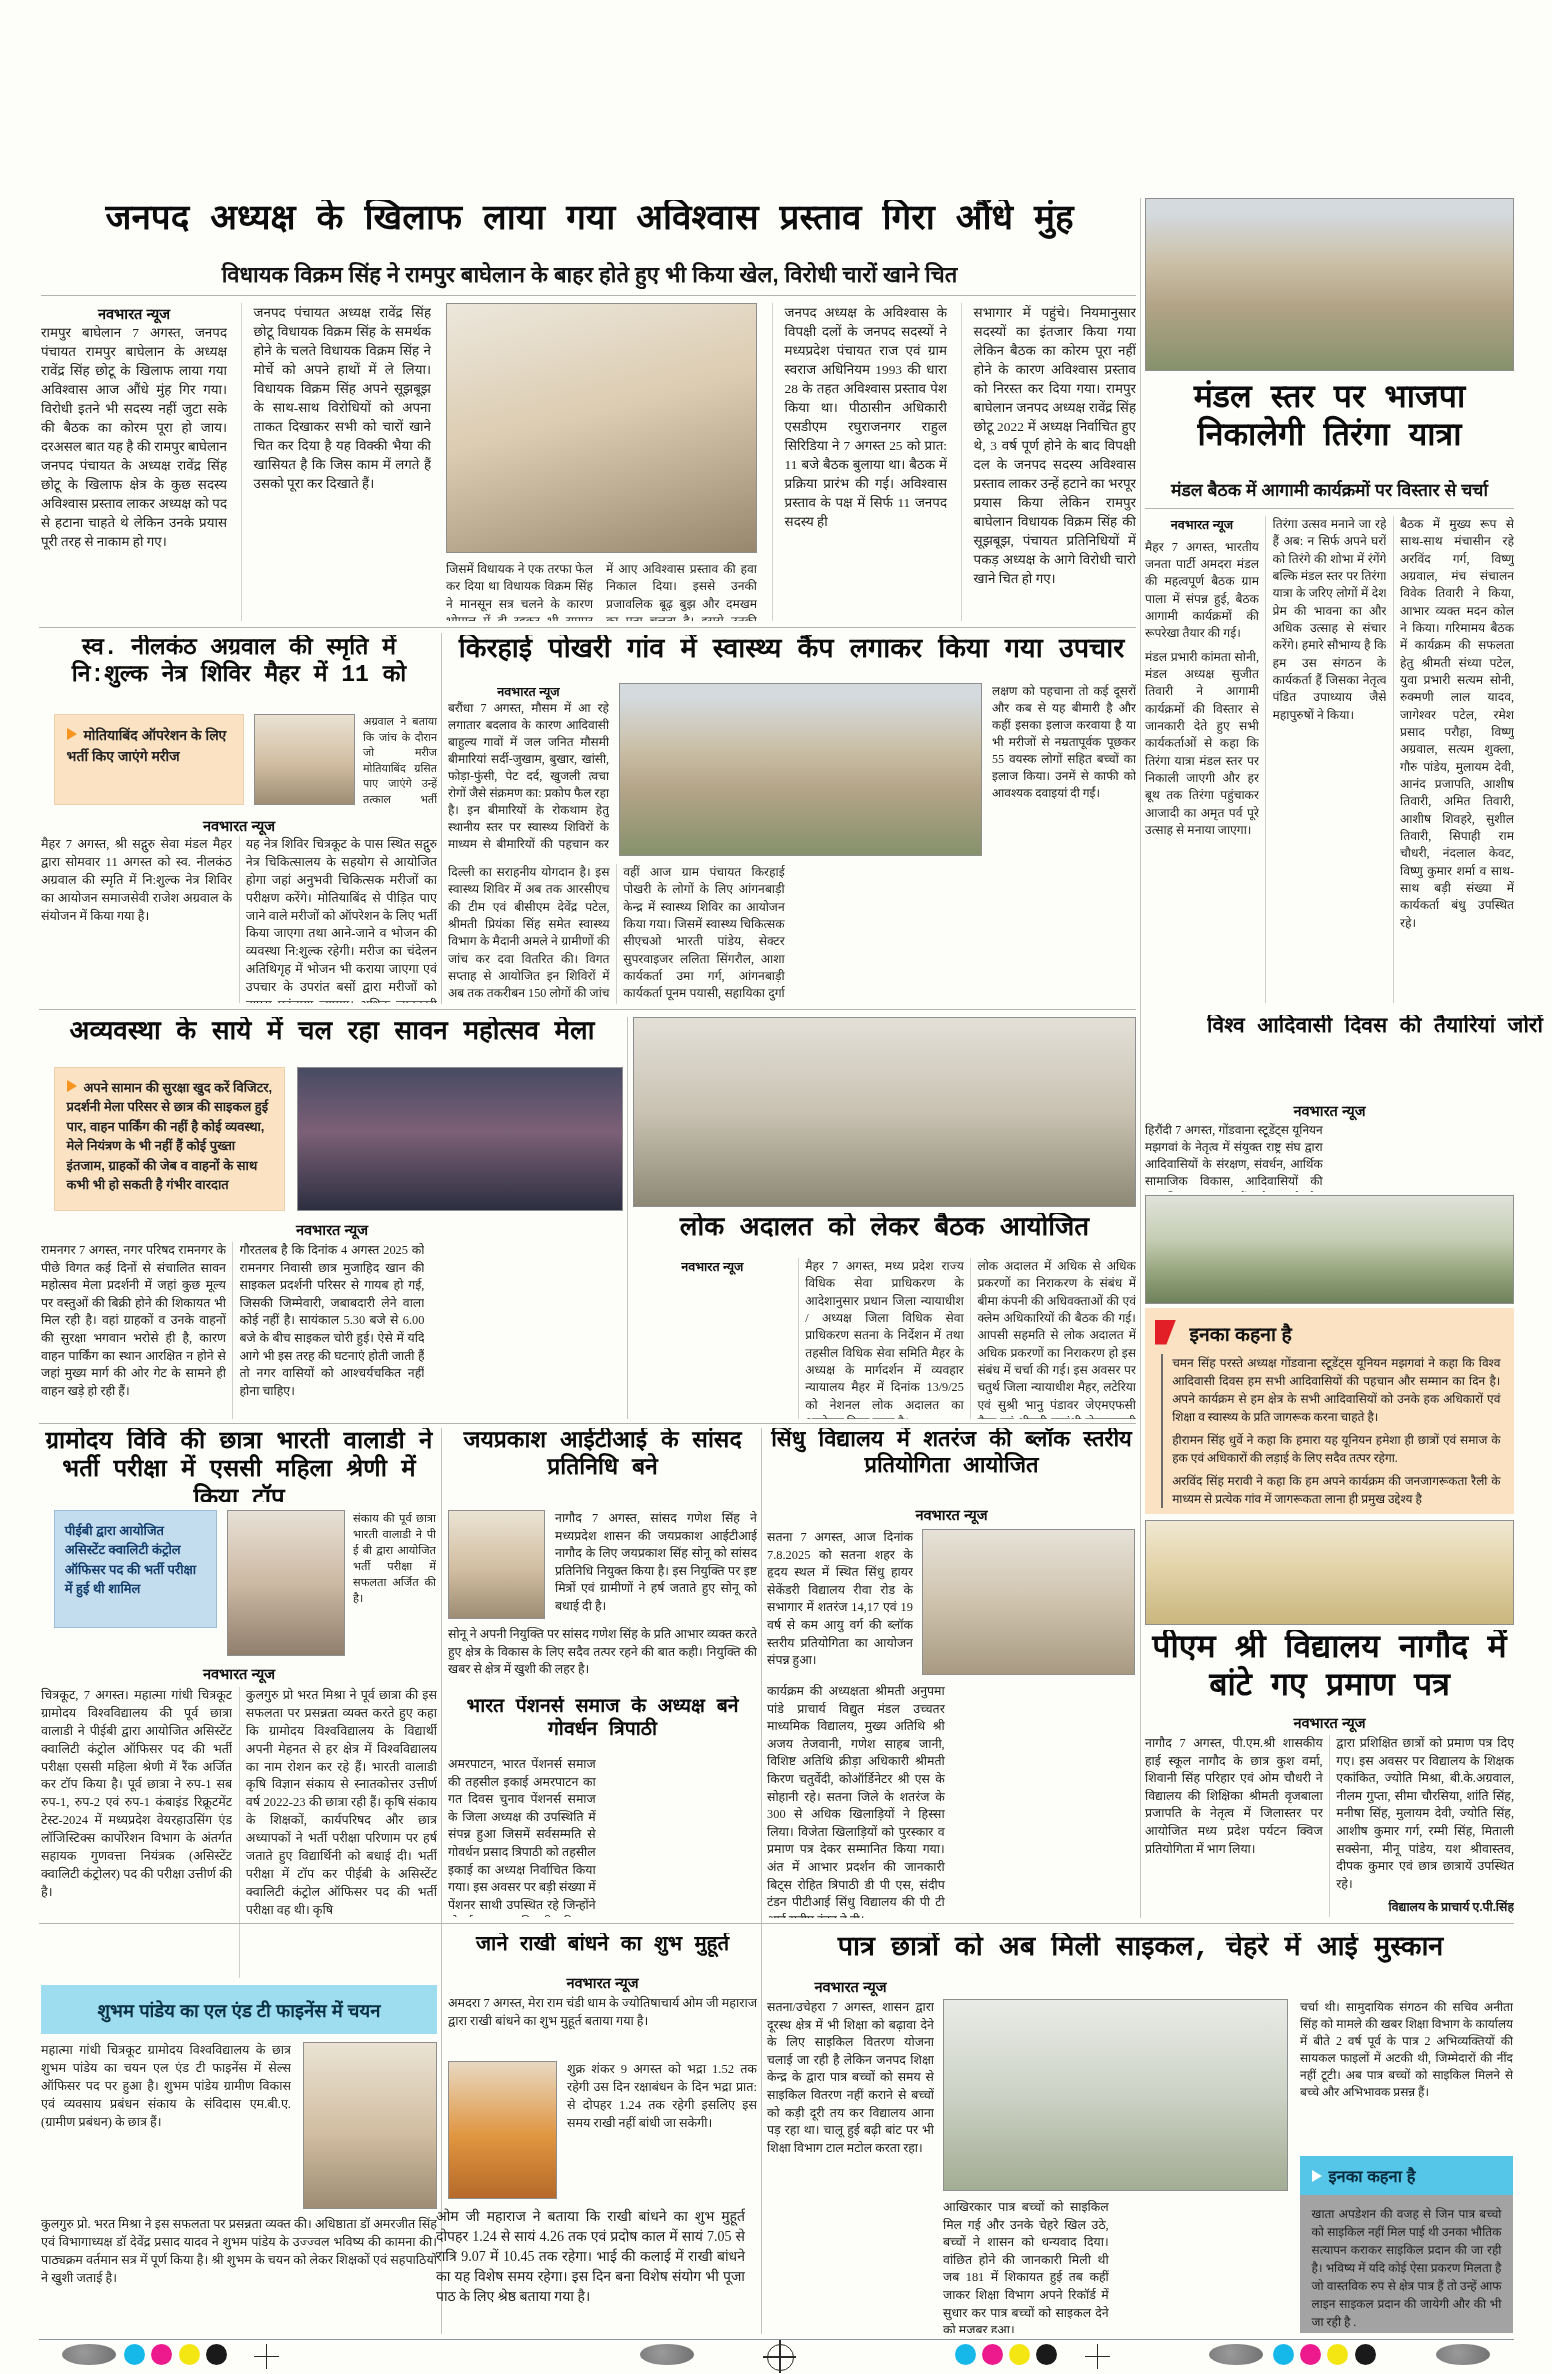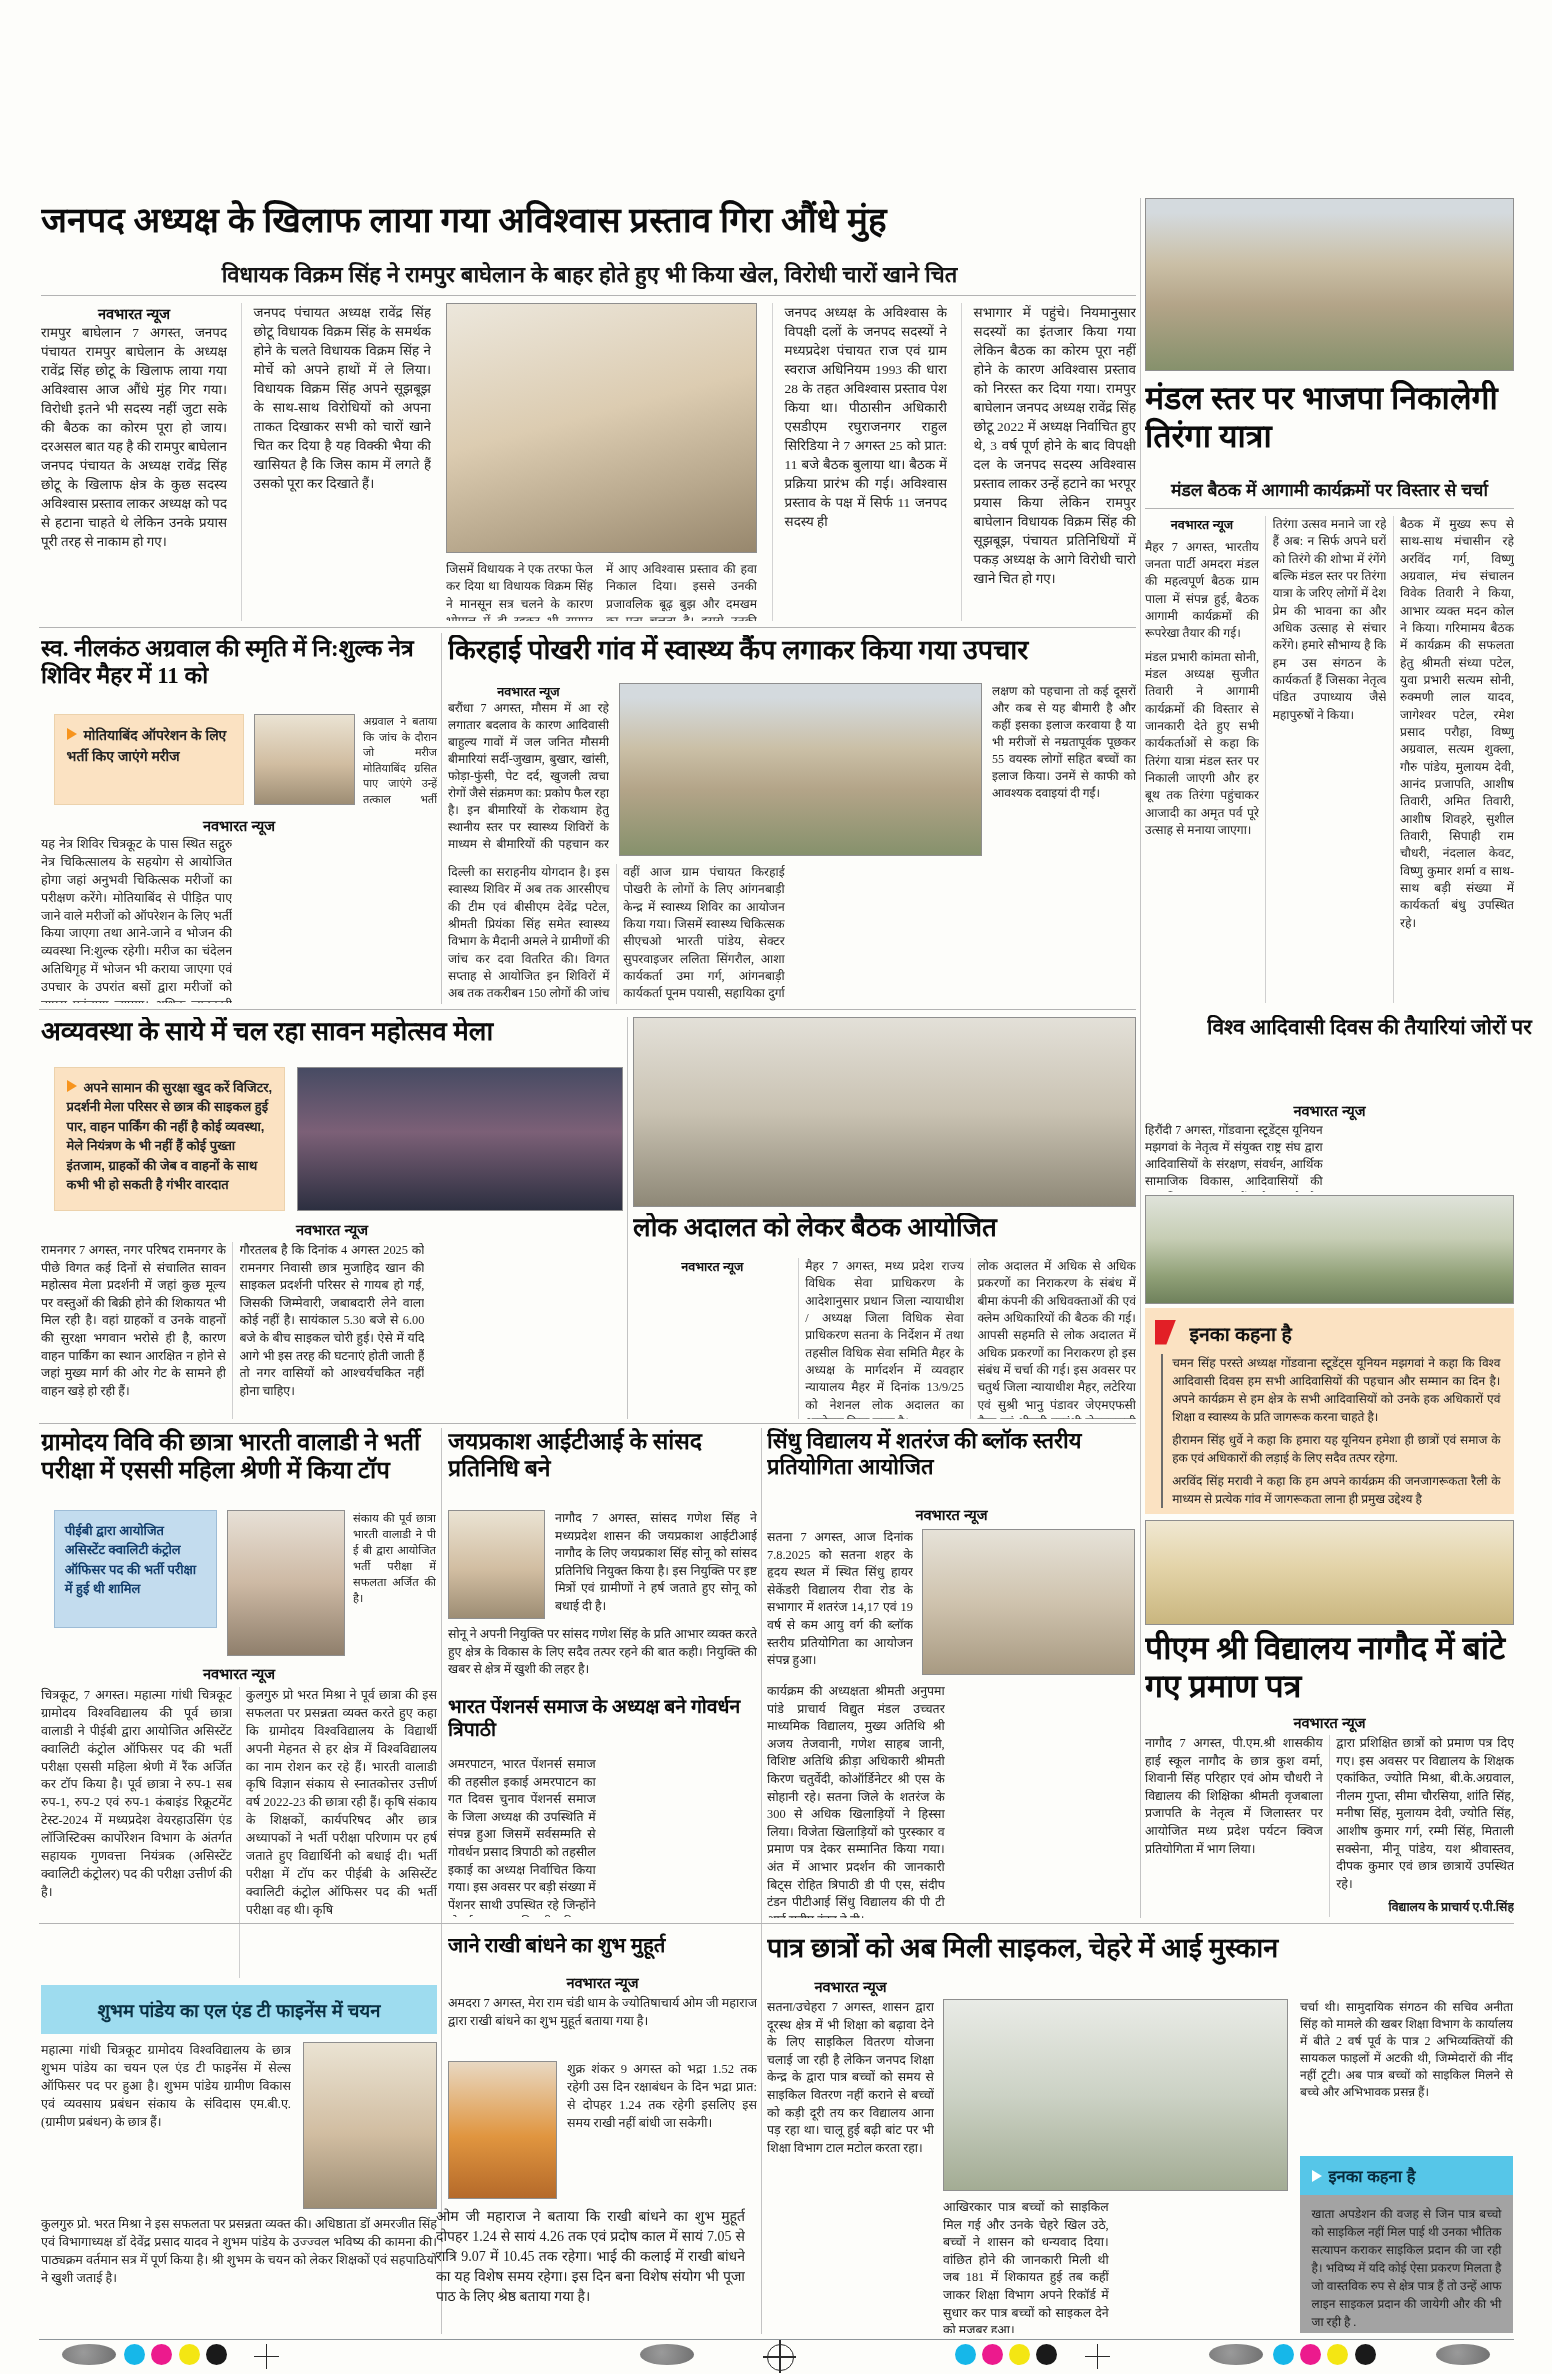--- a/index.html
+++ b/index.html
@@ -1,20 +1,20 @@
 <!DOCTYPE html>
 <html><head>
 <meta charset="utf-8">
 <style>
   *{margin:0;padding:0;box-sizing:border-box}
   html,body{background:#e9e9e9}
   .page{position:relative;width:1553px;height:2375px;background:#fdfdfa;margin:0 auto;
         overflow:hidden;font-family:"Liberation Serif",serif;color:#1d1d1d}
   .abs{position:absolute}
-  .hl{font-family:Liberation Serif, serif;font-weight:800;color:#0c0c0c;line-height:1.18;text-align:left;overflow:hidden}
+  .hl{font-family:Liberation Mono, monospace;font-weight:800;color:#0c0c0c;line-height:1.18;text-align:center;overflow:hidden}
   .sub{font-family:"Liberation Sans",sans-serif;font-weight:700;color:#151515;text-align:center;overflow:hidden}
   .bt{font-size:13.4px;line-height:1.42;text-align:justify;overflow:hidden}
   .byline{font-family:"Liberation Sans",sans-serif;font-weight:700;text-align:center;font-size:14.6px;color:#111}
   .cols2{column-count:2;column-gap:13.6px;column-rule:1px solid #cfcfcf}
   .cols3{column-count:3;column-gap:13.6px;column-rule:1px solid #cfcfcf}
   .cols4{column-count:4;column-gap:13.6px;column-rule:1px solid #cfcfcf}
   .cols2 p,.cols3 p,.cols4 p{margin-bottom:5.8px}
   .ph{position:absolute;border:1px solid #8e8e8e}
   .vr{position:absolute;width:1px;background:#c3c3c3}
   .hrule{position:absolute;height:1px;background:#b3b3b3}
@@ -104,20 +104,21 @@
 
   <div>
     <div class="abs hl" style="left:41px;top:635px;width:396px;height:72px;font-size:23px">स्व. नीलकंठ अग्रवाल की स्मृति में नि:शुल्क नेत्र शिविर मैहर में 11 को</div>
     <div class="peach" style="left:54px;top:714px;width:190px;height:91px;font-size:14px">
       <span class="tri"></span><span>मोतियाबिंद ऑपरेशन के लिए भर्ती किए जाएंगे मरीज</span>
     </div>
     <div class="ph g-man" style="left:254px;top:714px;width:101px;height:91px"></div>
     <div class="abs bt" style="left:363px;top:714px;width:74px;height:91px;font-size:11px">अग्रवाल ने बताया कि जांच के दौरान जो मरीज मोतियाबिंद ग्रसित पाए जाएंगे उन्हें तत्काल भर्ती कराया जाएगा।</div>
     <div class="abs byline" style="left:41px;top:815px;width:396px">नवभारत न्यूज</div>
     <div class="abs cols2" style="left:41px;top:836px;width:396px;height:167px;overflow:hidden">
+      <p class="bt" style="font-size:12.6px">मैहर 7 अगस्त, श्री सद्गुरु सेवा मंडल मैहर द्वारा सोमवार 11 अगस्त को स्व. नीलकंठ अग्रवाल की स्मृति में नि:शुल्क नेत्र शिविर का आयोजन समाजसेवी राजेश अग्रवाल के संयोजन में किया गया है।</p>
       <p class="bt" style="font-size:12.6px">यह नेत्र शिविर चित्रकूट के पास स्थित सद्गुरु नेत्र चिकित्सालय के सहयोग से आयोजित होगा जहां अनुभवी चिकित्सक मरीजों का परीक्षण करेंगे। मोतियाबिंद से पीड़ित पाए जाने वाले मरीजों को ऑपरेशन के लिए भर्ती किया जाएगा तथा आने-जाने व भोजन की व्यवस्था नि:शुल्क रहेगी। मरीज का चंदेलन अतिथिगृह में भोजन भी कराया जाएगा एवं उपचार के उपरांत बसों द्वारा मरीजों को वापस पहुंचाया जाएगा। अधिक जानकारी के लिए संयोजक राजेश अग्रवाल से संपर्क किया जा सकता है। सभी का नेत्र परीक्षण नि:शुल्क प्राप्त होंगे। संयोजक राजेश</p>
     </div>
   </div>
 
   <div class="vr" style="left:441px;top:633px;height:371px"></div>
 
   <div>
     <div class="abs hl" style="left:448px;top:635px;width:687px;height:43px;font-size:27px">किरहाई पोखरी गांव में स्वास्थ्य कैंप लगाकर किया गया उपचार</div>
     <div class="abs" style="left:448px;top:683px;width:161px;height:173px;overflow:hidden">
       <div class="byline" style="font-size:12.6px">नवभारत न्यूज</div>

